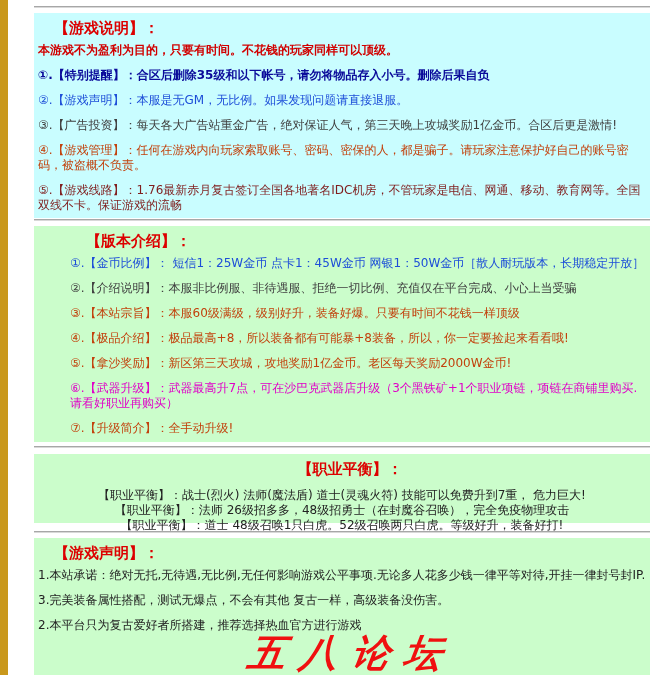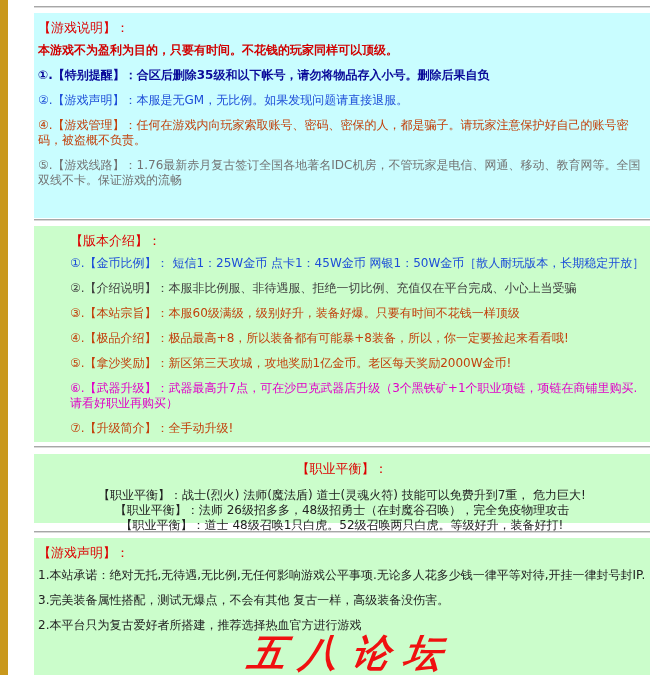--- a/index.html
+++ b/index.html
@@ -8,30 +8,30 @@
     background:#ffffff;
     font-family:"DejaVu Sans", "Liberation Sans", sans-serif;
     font-size:12px;
   }
   .left-bar { position:absolute; left:0; top:0; width:8px; height:675px; background:#c9981c; }
   .block-wrap { position:absolute; left:34px; width:616px; }
   .hr { height:1px; background:#a7a7a7; border-bottom:1px solid #d8d8d8; }
   .block { padding:4px 4px 6px 4px; }
   .cyan { background:#c9fdff; }
   .green { background:#cbfdcb; }
-  .title { font-weight:normal; color:#dd0000; font-size:13px; line-height:18px; margin:2px 0 6px 0; }
+  .title { font-weight:bold; color:#dd0000; font-size:15px; line-height:18px; margin:2px 0 6px 16px; }
   .line { line-height:15px; margin-bottom:10px; }
   .line.tight { margin-bottom:0; }
   .bold { font-weight:bold; }
   .c-red { color:#d10000; }
   .c-navy { color:#0a0a9a; }
   .c-magenta { color:#1d4ed8; }
   .c-gray { color:#404040; }
   .c-sky { color:#c2410c; }
-  .c-olive { color:#737373; }
+  .c-olive { color:#7f1d1d; }
   .c-pink { color:#e000c8; }
   .c-black { color:#222222; }
   .watermark {
     position:absolute; left:248px; top:628px;
     font-family:"DejaVu Serif", "Liberation Serif", serif;
     font-size:38px; font-weight:bold; color:#f01010;
     letter-spacing:14px; font-style:italic;
     transform:skewX(-8deg);
   }
 </style>
@@ -41,20 +41,21 @@
 <div class="left-bar"></div>
 
 <div class="block-wrap" style="top:6px;">
   <div class="hr"></div>
   <div style="height:5px;"></div>
   <div class="block cyan" style="height:195px;">
     <div class="title">【游戏说明】：</div>
     <div class="line bold c-red">本游戏不为盈利为目的，只要有时间。不花钱的玩家同样可以顶级。</div>
     <div class="line bold c-navy">①.【特别提醒】：合区后删除35级和以下帐号，请勿将物品存入小号。删除后果自负</div>
     <div class="line c-magenta">②.【游戏声明】：本服是无GM，无比例。如果发现问题请直接退服。</div>
+    <div class="line c-gray">③.【广告投资】：每天各大广告站重金广告，绝对保证人气，第三天晚上攻城奖励1亿金币。合区后更是激情!</div>
     <div class="line c-sky">④.【游戏管理】：任何在游戏内向玩家索取账号、密码、密保的人，都是骗子。请玩家注意保护好自己的账号密码，被盗概不负责。</div>
     <div class="line tight c-olive">⑤.【游戏线路】：1.76最新赤月复古签订全国各地著名IDC机房，不管玩家是电信、网通、移动、教育网等。全国双线不卡。保证游戏的流畅</div>
   </div>
 </div>
 
 <div class="block-wrap" style="top:219px;">
   <div class="hr"></div>
   <div style="height:5px;"></div>
   <div class="block green" style="height:206px;padding-left:36px;">
     <div class="title">【版本介绍】：</div>

